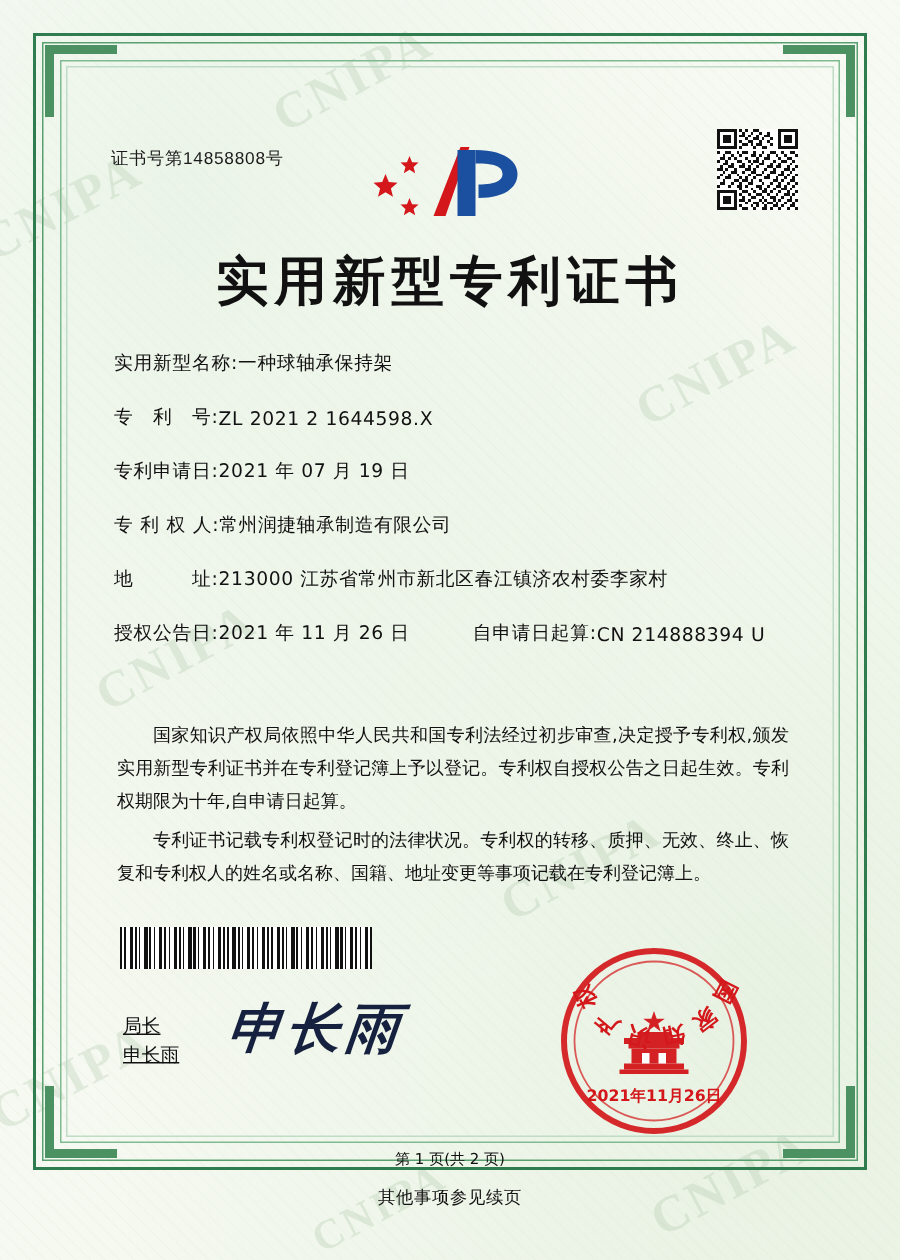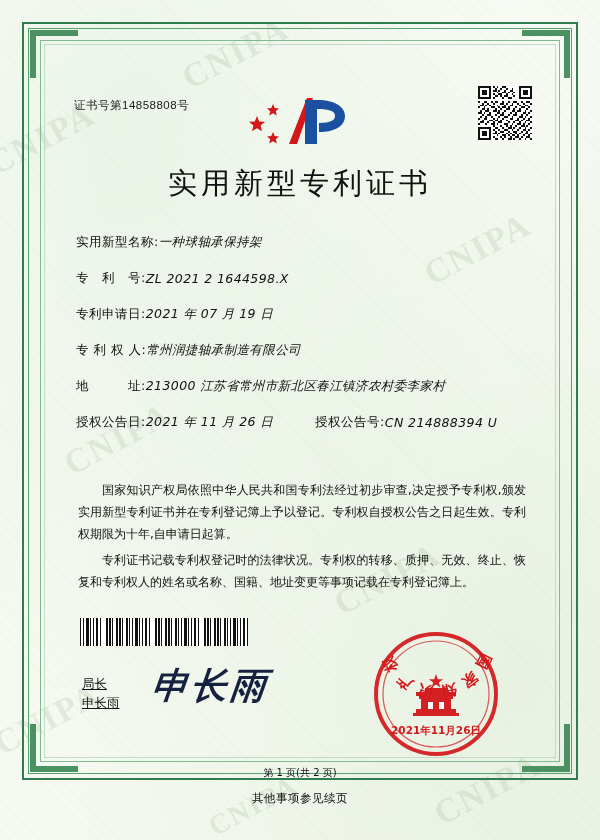--- a/index.html
+++ b/index.html
@@ -122,22 +122,22 @@
     height: 54px;
     background: #ffffff;
   }
 
   .title {
     position: absolute;
     top: 120px;
     left: 0; right: 0;
     text-align: center;
     font-family: "DejaVu Sans", "Liberation Sans", sans-serif;
-    font-weight: normal;
-    font-size: 29px;
+    font-weight: bold;
+    font-size: 35px;
     letter-spacing: 4px;
     color: #111;
   }
 
   .fields {
     position: absolute;
     top: 190px;
     left: 32px;
     right: 24px;
   }
@@ -149,21 +149,20 @@
     color: #111;
   }
   .fl {
     flex: 0 0 auto;
     white-space: pre;
     letter-spacing: 0.5px;
   }
   .fv {
     flex: 1 1 auto;
     letter-spacing: 0.4px;
-    font-style: italic;
   }
   .field-row.dual .fv {
     flex: 0 0 auto;
     margin-right: 42px;
   }
 
   .paras {
     position: absolute;
     top: 435px;
     left: 34px;
@@ -526,21 +525,21 @@
         <span class="fl">专 利 权 人:</span>
         <span class="fv">常州润捷轴承制造有限公司</span>
       </div>
       <div class="field-row">
         <span class="fl">地　　　址:</span>
         <span class="fv">213000 江苏省常州市新北区春江镇济农村委李家村</span>
       </div>
       <div class="field-row dual">
         <span class="fl">授权公告日:</span>
         <span class="fv">2021 年 11 月 26 日</span>
-        <span class="fl">授权公告号:</span>
+        <span class="fl">自申请日起算:</span>
         <span class="fv">CN 214888394 U</span>
       </div>
     </div>
 
     <div class="paras">
       <p>国家知识产权局依照中华人民共和国专利法经过初步审查,决定授予专利权,颁发实用新型专利证书并在专利登记簿上予以登记。专利权自授权公告之日起生效。专利权期限为十年,自申请日起算。</p>
       <p>专利证书记载专利权登记时的法律状况。专利权的转移、质押、无效、终止、恢复和专利权人的姓名或名称、国籍、地址变更等事项记载在专利登记簿上。</p>
     </div>
 
     <div class="barcode"></div>

